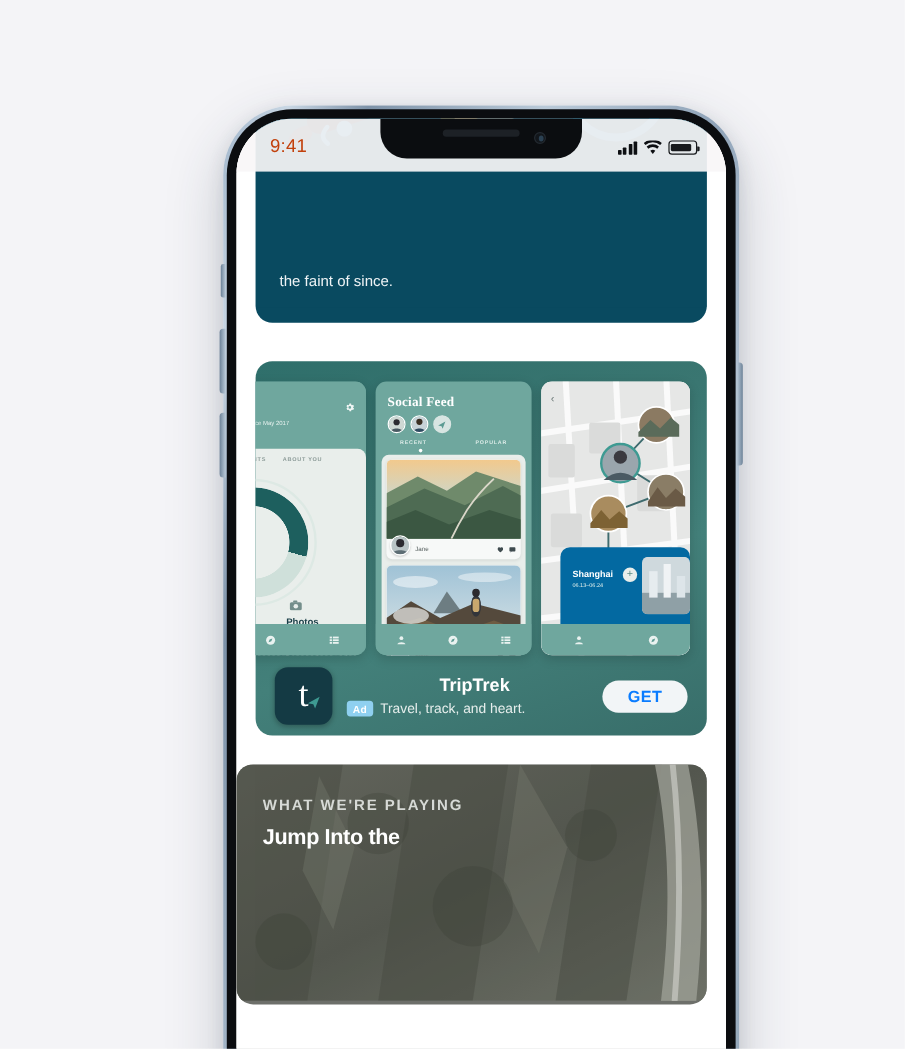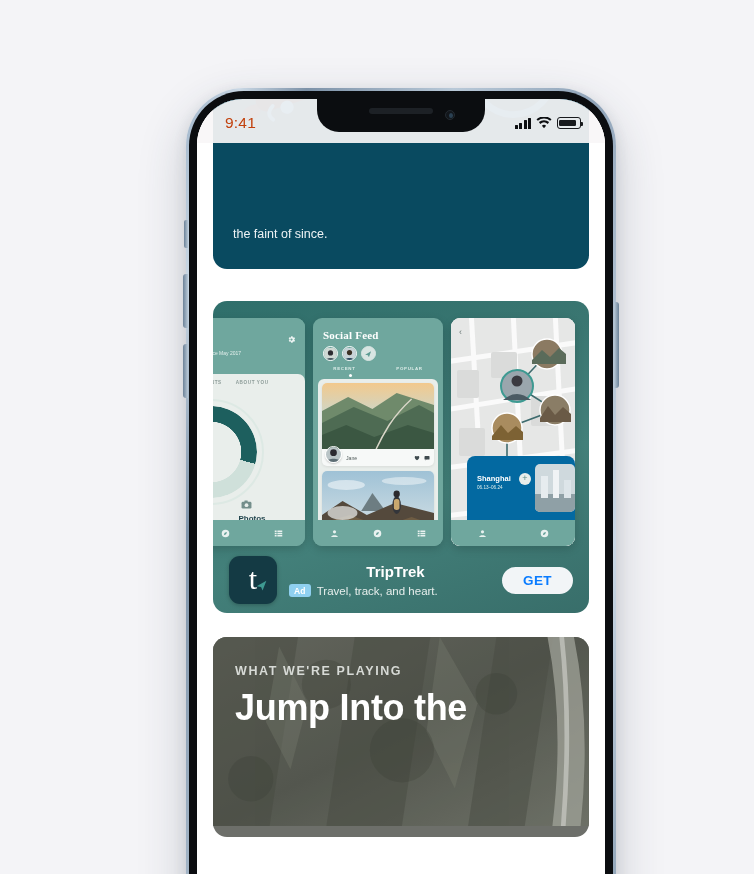--- a/index.html
+++ b/index.html
@@ -175,27 +175,27 @@
   .adsub{ display:flex; align-items:center; gap:6px; margin-top:3px;}
   .adbadge{ background:#8fd0f0; color:#fff; font-size:8.5px; font-weight:700;
     padding:1.5px 5px; border-radius:3px; letter-spacing:.2px;}
   .adsubtxt{ font-size:11.5px; color:#e6eeec; white-space:nowrap; overflow:hidden;}
   .getbtn{ background:#f2f5f7; color:#0a7cff; font-size:13.5px; font-weight:700;
     padding:6px 21px; border-radius:14px; letter-spacing:.4px; flex:0 0 auto;
     border:none; cursor:pointer; font-family:"Liberation Sans", sans-serif;}
 
   
   .edcard{
-    position:absolute; left:16px; right:16px; top:538px; height:200px;
+    position:absolute; left:0; right:16px; top:538px; height:200px;
     border-radius:14px; overflow:hidden; background:#6d6f6a;
   }
   .ed-art{ position:absolute; inset:0; }
   .ed-kicker{ position:absolute; left:22px; top:27px; font-size:12.5px; font-weight:600;
     letter-spacing:1.6px; color:#d7dad6;}
-  .ed-title{ position:absolute; left:22px; top:50px; font-size:36px; font-weight:700;
+  .ed-title{ position:absolute; left:22px; top:50px; font-size:18px; font-weight:700;
     color:#fff; letter-spacing:-.3px;}
 </style>
 </head>
 <body>
 
 <div class="phone-wrap">
   <div class="phone-outer"></div>
   <div class="phone-mid"></div>
 
   <div class="btn-mute"></div>

